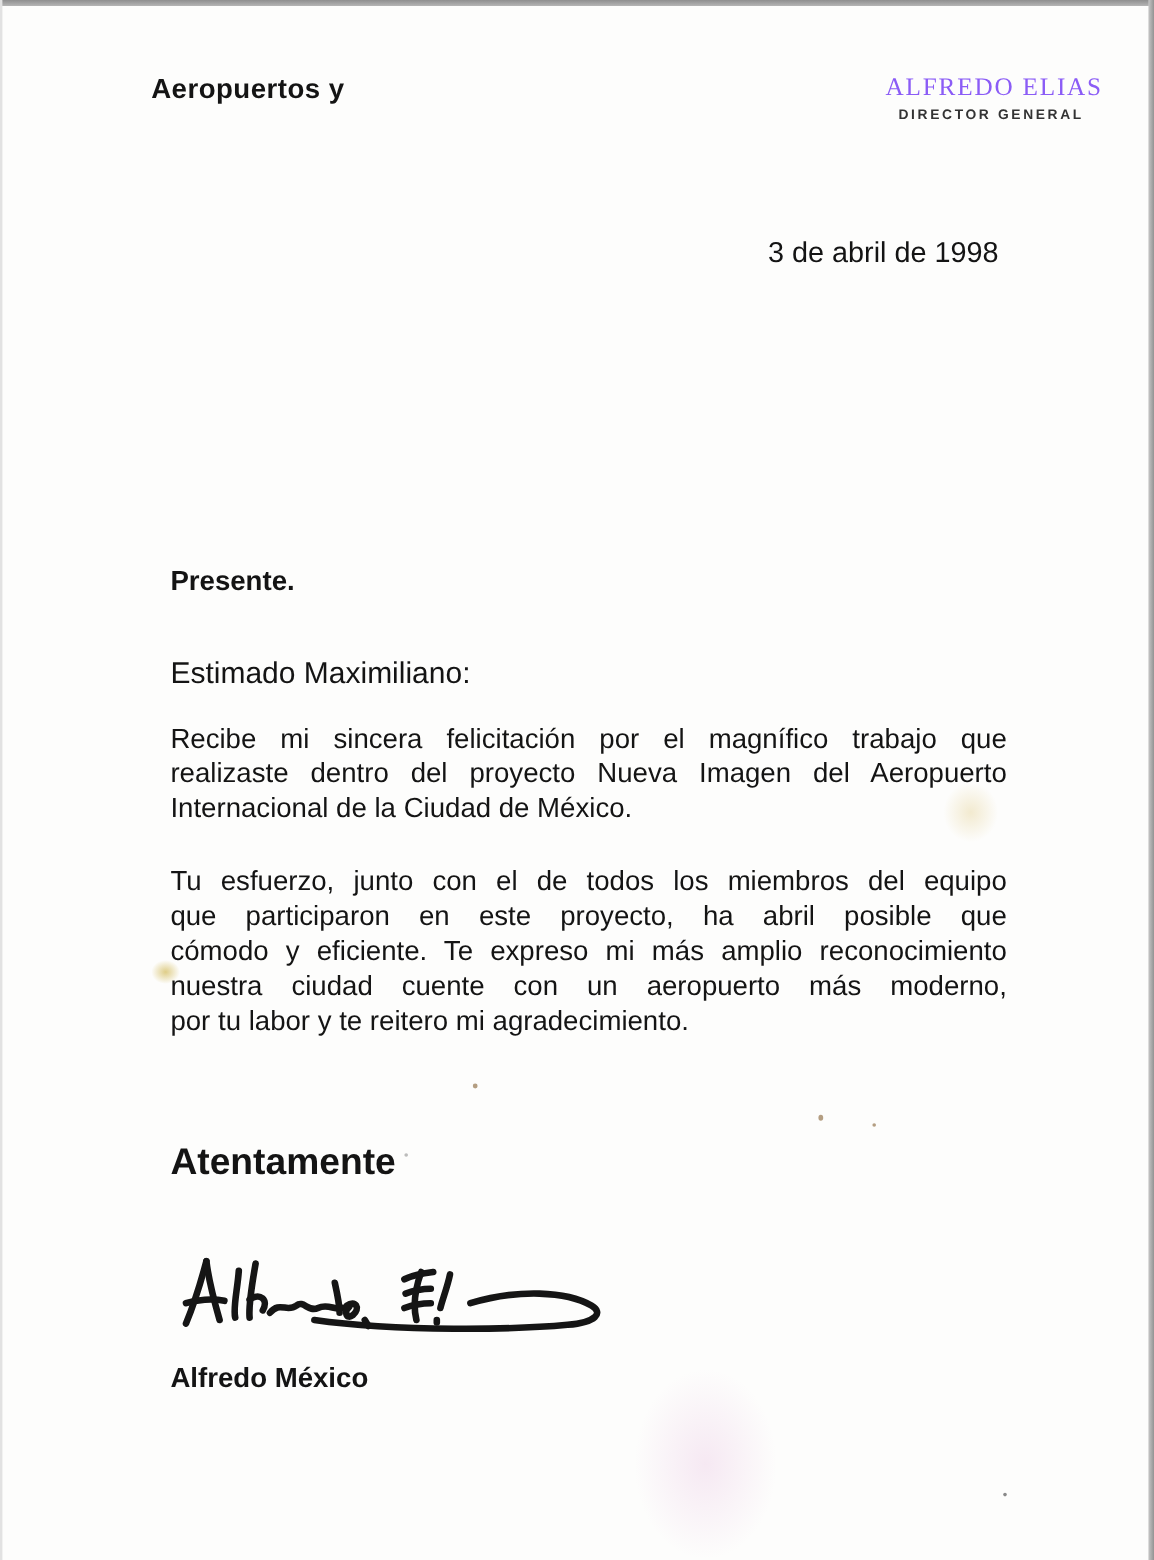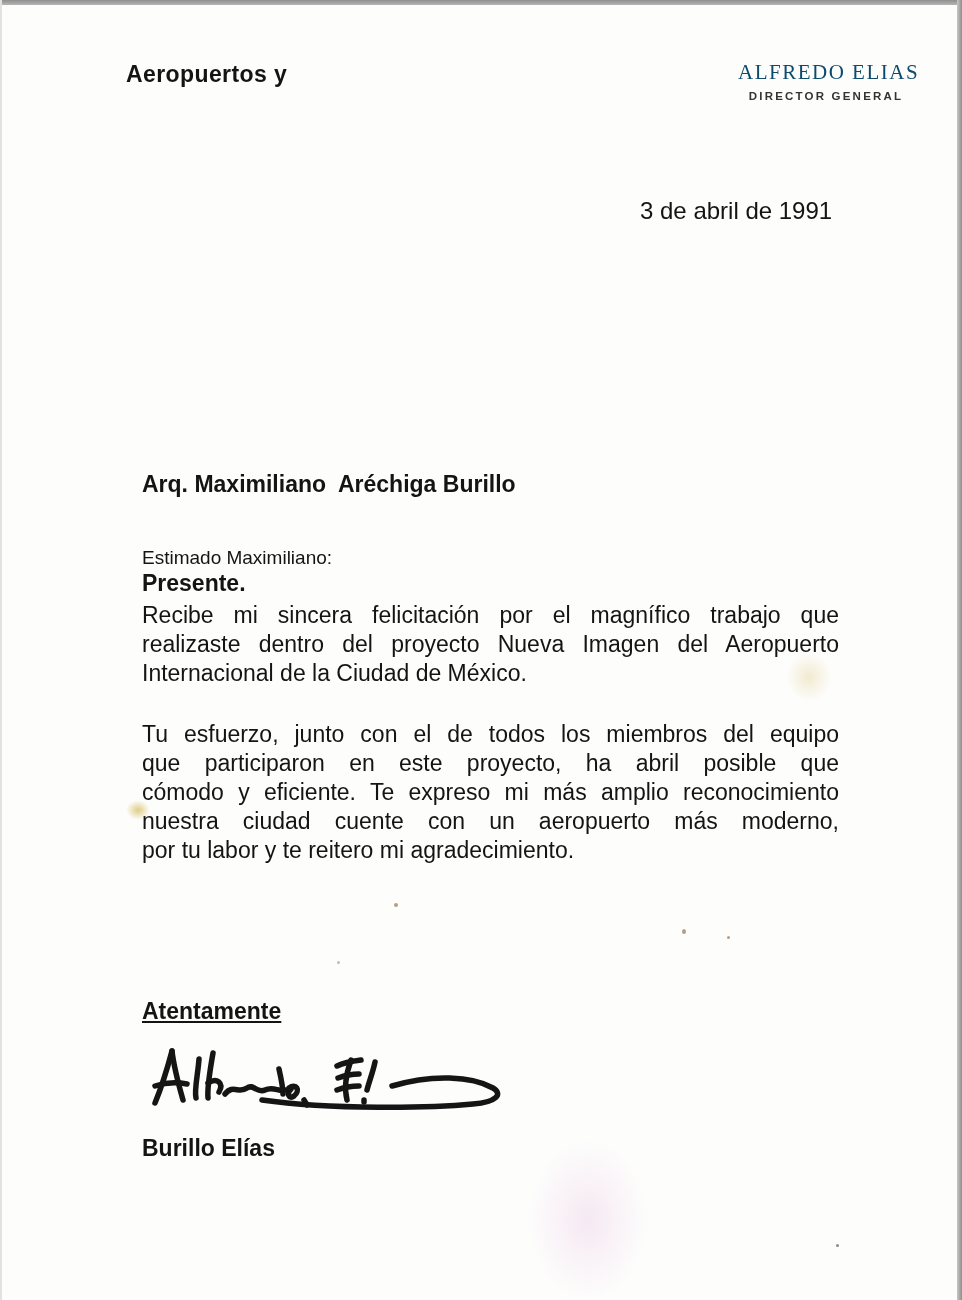--- a/index.html
+++ b/index.html
@@ -41,21 +41,21 @@
   }
   .org .line { line-height: 33px; text-align: left; margin-left: 44px; }
 
   .dg-block {
     position: absolute; left: 738px; top: 60px;
     width: 176px; text-align: center;
   }
   .dg-name {
     font-family: "Liberation Serif", serif;
     font-size: 21px; letter-spacing: 1.5px;
-    color: #0c4a6e;
+    color: #8b5cf6;
     white-space: nowrap;
   }
   .dg-title {
     margin-top: 5px;
     font-size: 11.5px; font-weight: 600;
     letter-spacing: 2.2px;
     color: #333;
     white-space: nowrap;
   }
 
@@ -66,21 +66,21 @@
 
   .recipient {
     position: absolute; left: 142px; top: 402px;
     font-size: 23px; font-weight: 700;
     line-height: 33px;
     white-space: pre-wrap;
   }
 
   .salutation {
     position: absolute; left: 142px; top: 547px;
-    font-size: 19px;
+    font-size: 25px;
   }
 
   .para {
     position: absolute; left: 142px;
     width: 697px;
     font-size: 23px;
     line-height: 29px;
   }
   .para .line {
     text-align: justify;
@@ -88,22 +88,22 @@
     white-space: nowrap;
   }
   .para .line:last-child {
     text-align-last: left;
   }
   .para-1 { top: 601px; }
   .para-2 { top: 720px; }
   .para-3 { top: 888px; }
 
   .closing {
-    position: absolute; left: 142px; top: 998px;
-    font-size: 23px; font-weight: 700; text-decoration: underline;
+    position: absolute; left: 142px; top: 950px;
+    font-size: 31px; font-weight: 700;
   }
 
   .signature-svg {
     position: absolute; left: 140px; top: 1036px;
   }
 
   .signature-name {
     position: absolute; left: 142px; top: 1135px;
     font-size: 23px; font-weight: 700;
   }
@@ -140,24 +140,23 @@
 
   <div class="org">
     <div class="line">Aeropuertos y</div>
   </div>
 
   <div class="dg-block">
     <div class="dg-name">ALFREDO ELIAS</div>
     <div class="dg-title">DIRECTOR GENERAL</div>
   </div>
 
-  <div class="date">3 de abril de 1991</div>
+  <div class="date">3 de abril de 1998</div>
 
   <div class="recipient">
-    <div>Arq. Maximiliano  Aréchiga Burillo</div>
     <div>Presente.</div>
   </div>
 
   <div class="salutation">Estimado Maximiliano:</div>
 
   <div class="para para-1">
       <div class="line">Recibe mi sincera felicitación por el magnífico trabajo que</div>
       <div class="line">realizaste dentro del proyecto Nueva Imagen del Aeropuerto</div>
       <div class="line">Internacional de la Ciudad de México.</div>
     </div>
@@ -192,21 +191,21 @@
     <path d="M 197 30 C 205 26, 213 25, 221 24"></path>
     <path d="M 198 42 C 206 39, 213 38, 219 38"></path>
     <path d="M 197 54 C 205 51, 213 50, 219 50"></path>
 
     <path d="M 235 26 C 233 36, 229 46, 227 54"></path>
     <path d="M 224 64 L 224 66"></path>
 
     <path d="M 252 50 C 292 38, 332 40, 353 52 C 363 58, 357 66, 333 68 C 291 72, 192 74, 122 64"></path>
   </svg>
 
-  <div class="signature-name">Burillo Elías</div>
+  <div class="signature-name">Alfredo México</div>
 
   <div class="stain stain-yellow-1"></div>
   <div class="stain stain-yellow-2"></div>
   <div class="stain stain-pink"></div>
   <div class="speck speck-1"></div>
   <div class="speck speck-2"></div>
   <div class="speck speck-3"></div>
   <div class="speck speck-4"></div>
   <div class="speck speck-5"></div>
 

